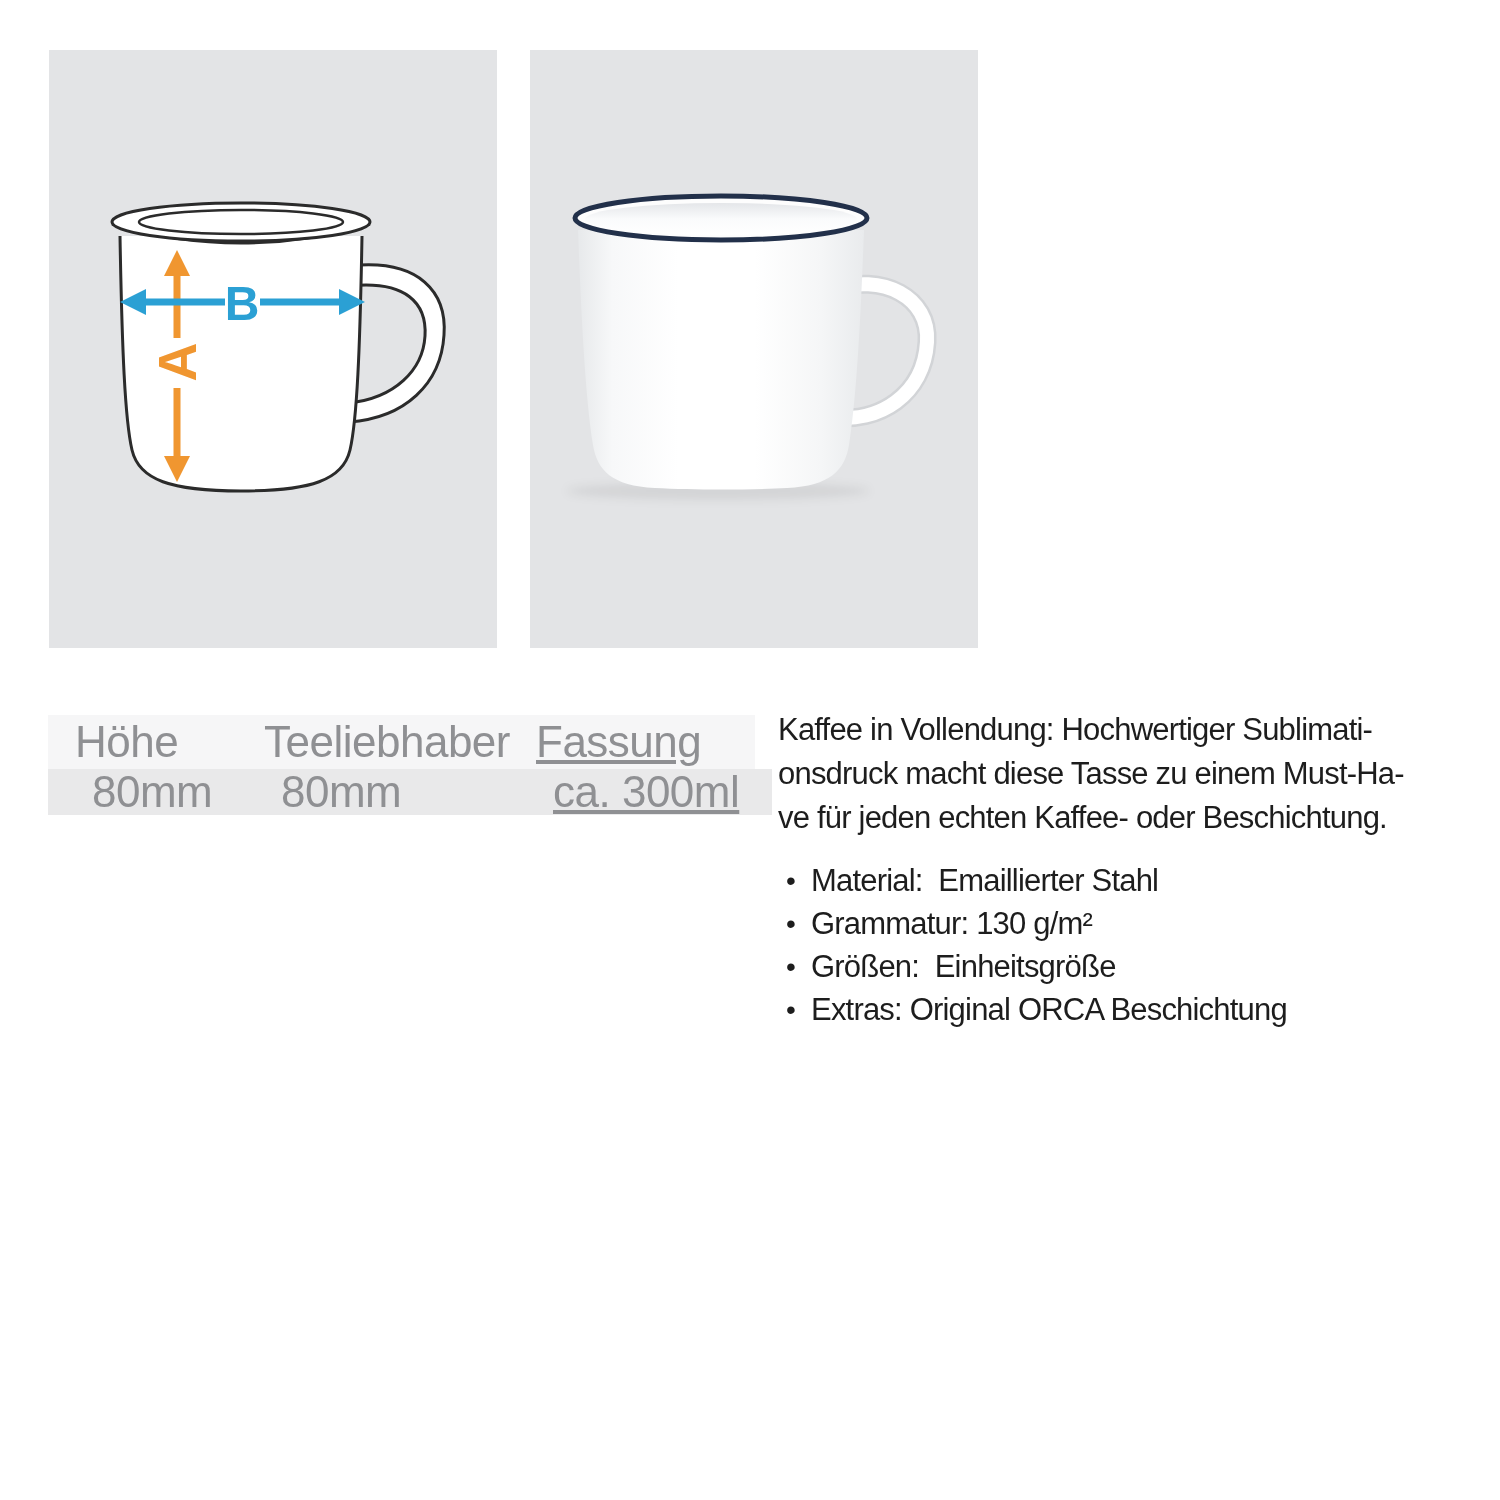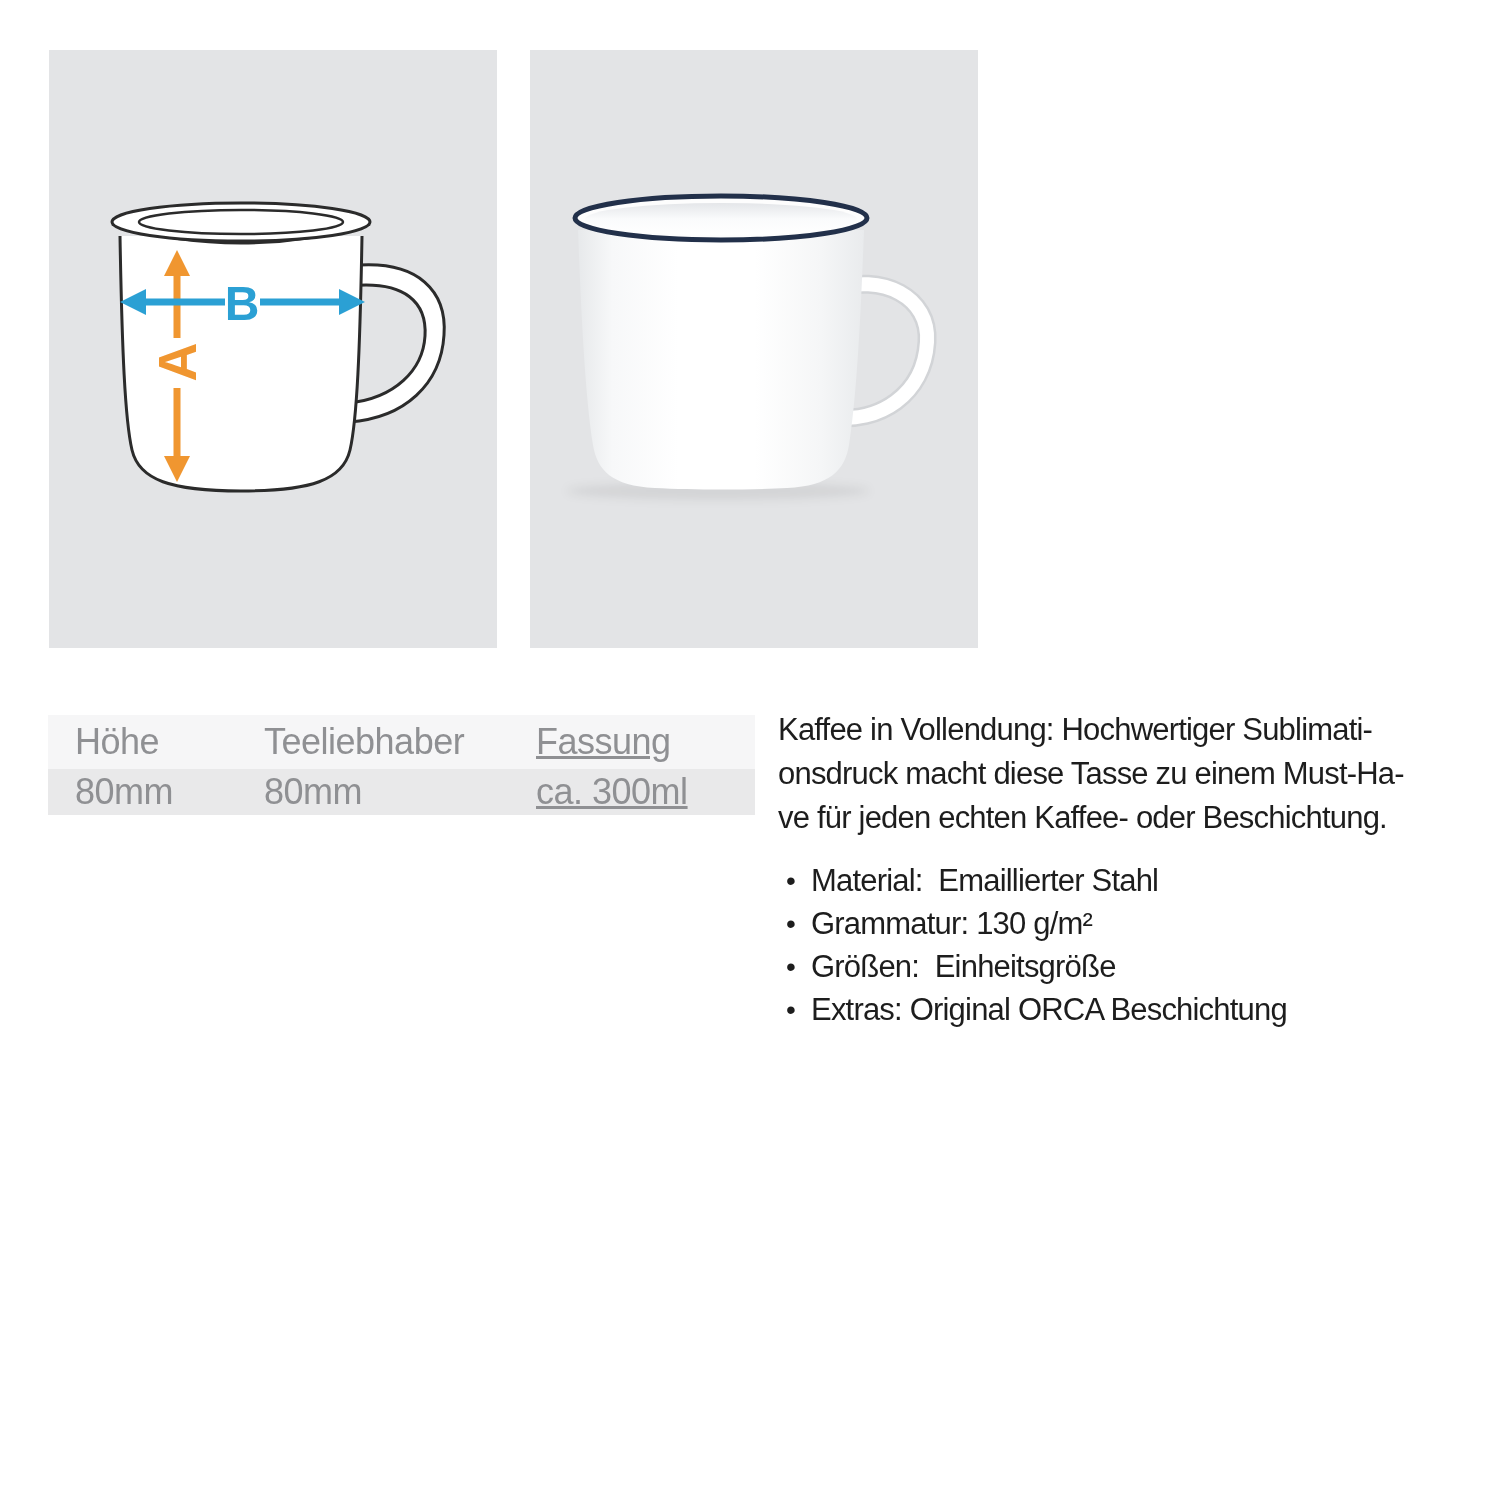--- a/index.html
+++ b/index.html
@@ -12,24 +12,24 @@
     background:#e3e4e6;
   }
   .panel-left  { left:49px; }
   .panel-right { left:530px; }
   .panel svg { display:block; width:448px; height:598px; }
 
   
   .size-table { position:absolute; left:48px; top:715px; width:707px; }
   .t-row { display:flex; width:100%; }
   .t-header { height:54px; background:#f6f6f7; }
-  .t-data   { height:46px; background:#e9e9ea; }
+  .t-data   { height:46px; background:#e9e9ea;padding-left:17px; }
   .t-cell {
     display:flex; align-items:center; box-sizing:border-box;
-    padding-left:27px; font-size:36px; letter-spacing:-0.5px; color:#8f9093;
+    padding-left:27px; font-size:44px; letter-spacing:-0.5px; color:#8f9093;
   }
   .t-cell.c0 { width:189px; }
   .t-cell.c1 { width:272px; }
   .t-cell.c2 { width:246px;text-decoration:underline; }
 
   
   .description {
     position:absolute; left:778px; top:708px; width:672px;
     color:#1d1d1d; font-size:31px; letter-spacing:-0.8px;
   }

